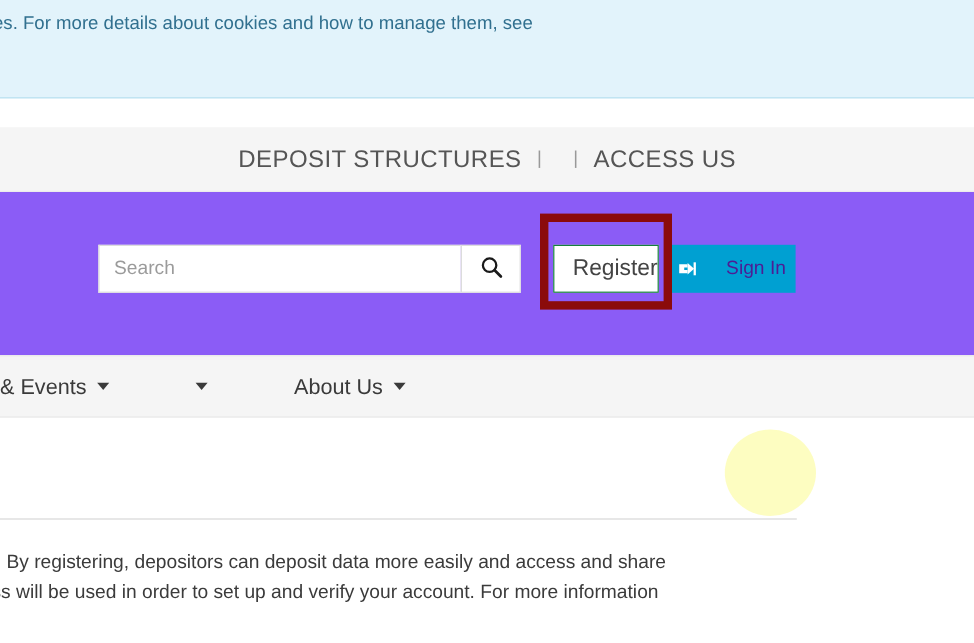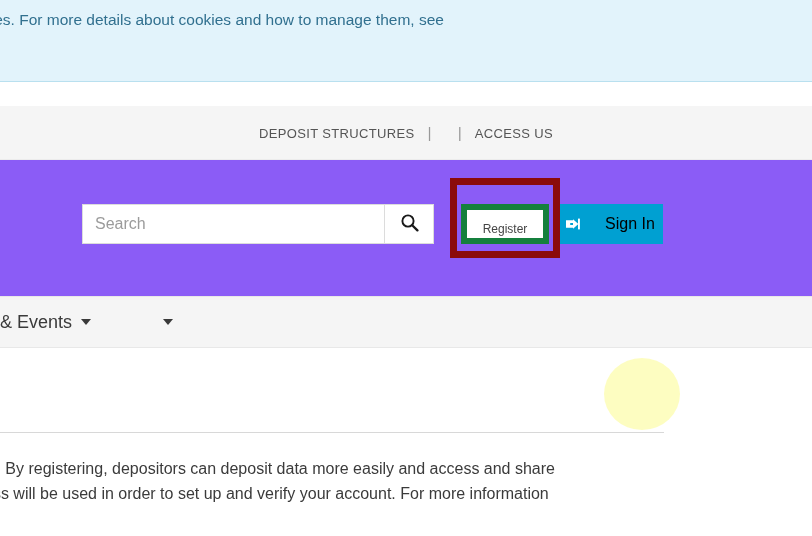--- a/index.html
+++ b/index.html
@@ -59,21 +59,21 @@
     left: 0;
     top: 0;
     width: 812px;
     height: 54px;
     display: flex;
     align-items: center;
     justify-content: center;
     gap: 0px;
   }
   .topbar-link {
-    font-size: 13px;
+    font-size: 20px;
     color: #555555;
     letter-spacing: 0.35px;
     text-decoration: none;
     cursor: pointer;
     white-space: nowrap;
   }
   .topbar-sep {
     font-size: 15.5px;
     color: #999999;
     padding: 0 13px;
@@ -139,39 +139,39 @@
   }
 
   .register-btn {
     position: absolute;
     left: 461px;
     top: 204px;
     width: 88px;
     height: 40px;
     box-sizing: border-box;
     background: #ffffff;
-    border: 6px solid #15803d;
+    border: 1px solid #15803d;
     color: #444444;
-    font-size: 12px;
+    font-size: 19px;
     font-family: "Liberation Sans", sans-serif;
     line-height: 38px;
-    text-align: center;
+    text-align: right;
     padding: 0;
     cursor: pointer;
   }
   .signin-btn {
     position: absolute;
     left: 557px;
     top: 204px;
     width: 106px;
     height: 40px;
     box-sizing: border-box;
     background: #00a0d2;
     border: none;
-    color: #000000;
+    color: #4c1d95;
     font-size: 16px;
     font-family: "Liberation Sans", sans-serif;
     display: flex;
     align-items: center;
     justify-content: center;
     gap: 24px;
     padding: 0;
     cursor: pointer;
   }
   .signin-icon { display: flex; align-items: center; }
@@ -308,20 +308,24 @@
 
   <div class="mainnav">
     <div class="mainnav-items">
       <div class="mainnav-item">
         <span>News &amp; Events</span>
         <span class="caret"></span>
       </div>
       <div class="mainnav-item">
         <span class="caret"></span>
       </div>
+      <div class="mainnav-item">
+        <span>About Us</span>
+        <span class="caret"></span>
+      </div>
     </div>
   </div>
 
   <div class="content">
     <div class="content-divider"></div>
     <div class="body-text">
       <div>orums. By registering, depositors can deposit data more easily and access and share</div>
       <div>address will be used in order to set up and verify your account. For more information</div>
     </div>
   </div>

